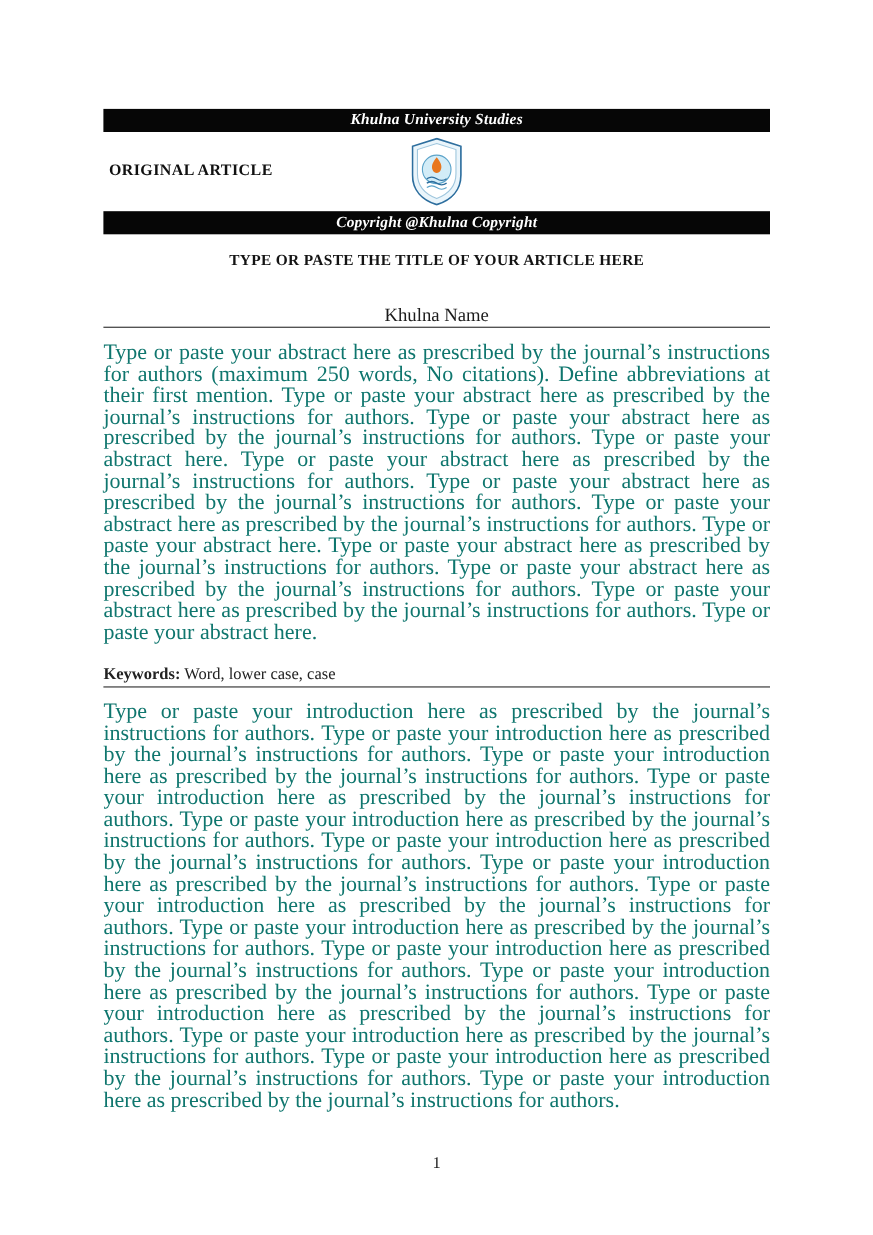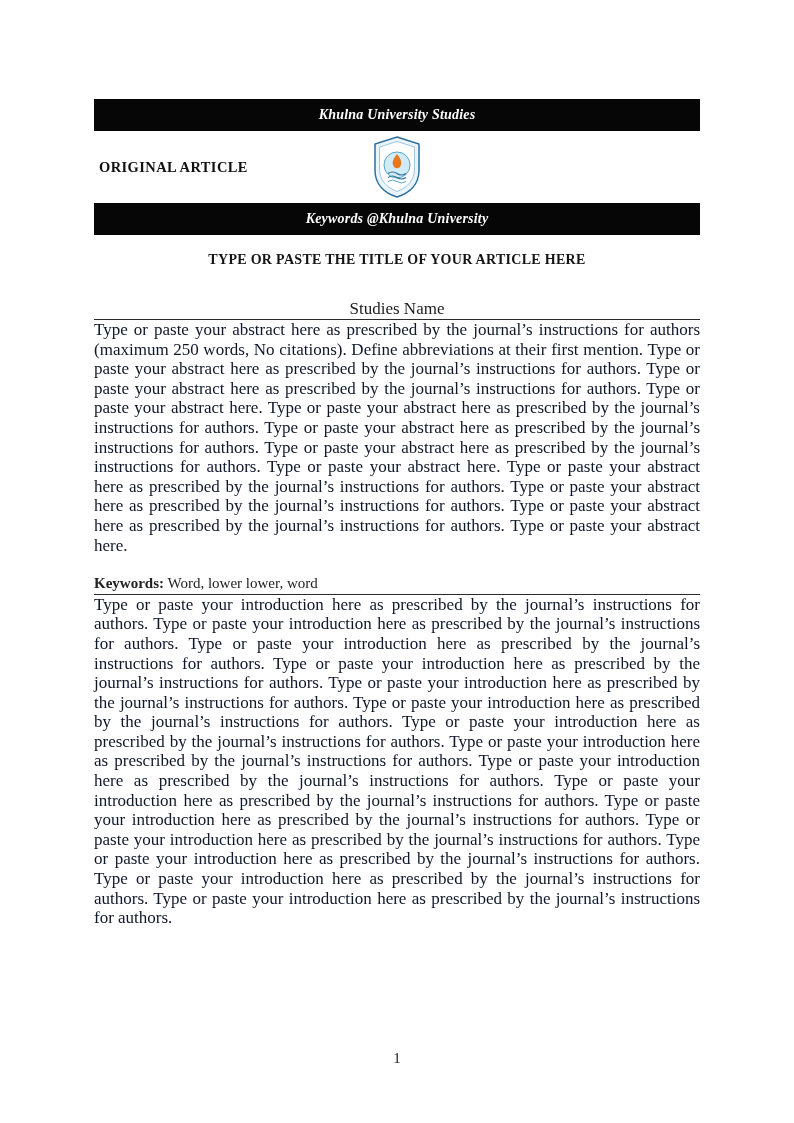--- a/index.html
+++ b/index.html
@@ -17,21 +17,21 @@
     background: #ffffff;
     overflow: hidden;
   }
   .content {
     position: relative;
     margin: 0 94px;
     width: 606px;
   }
   .banner {
     margin-top: 0;
-    height: 32px;
+    height: 21px;
     background: #060606;
     display: flex;
     align-items: center;
     justify-content: center;
   }
   .banner-text {
     color: #ffffff;
     font-style: italic;
     font-weight: bold;
     font-size: 14px;
@@ -83,27 +83,28 @@
   }
   .rule-top { margin-top: 47px; }
   .rule-mid { margin-top: 20px; }
   .section-heading {
     margin-top: 21px;
     font-size: 15.5px;
     font-weight: bold;
     color: #141414;
   }
   .body-text {
-    font-size: 17px;
+    margin-top: 13px;
+    font-size: 20px;
     line-height: 19.6px;
     text-align: justify;
     text-justify: inter-word;
     hyphens: auto;
     -webkit-hyphens: auto;
-    color: #0f172a;
+    color: #0f766e;
   }
   .keywords {
     margin-top: 19px;
     font-size: 15px;
     line-height: 19.6px;
     color: #222;
   }
   .keywords .kw-label { font-weight: bold; text-align: right; }
   .page-number {
     position: absolute;
@@ -134,35 +135,35 @@
           <circle cx="23" cy="29" r="13" fill="#d2ecf7" stroke="#5ba3c9" stroke-width="1"></circle>
           <path d="M23 18 C26.5 22.5 28.5 26 26.5 30 C25.3 33 20.7 33 19.5 30 C17.5 26 19.5 22.5 23 18 Z" fill="#e8771e"></path>
           <path d="M14 37.5 q4.5 -3 9 0 q4.5 3 9 0" stroke="#2d6e9e" stroke-width="1.2" fill="none"></path>
           <path d="M14 41.5 q4.5 -3 9 0 q4.5 3 9 0" stroke="#2d6e9e" stroke-width="1.2" fill="none"></path>
           <path d="M14 45.5 q4.5 -3 9 0 q4.5 3 9 0" stroke="#5ba3c9" stroke-width="1" fill="none"></path>
         </svg>
       </span>
     </div>
 
     <div class="banner copyright-banner">
-      <span class="banner-text">Keywords @Khulna University</span>
+      <span class="banner-text">Copyright @Khulna Copyright</span>
     </div>
 
     <h1 class="article-title">TYPE OR PASTE THE TITLE OF YOUR ARTICLE HERE</h1>
 
-    <div class="author">Studies Name</div>
+    <div class="author">Khulna Name</div>
 
     <hr class="rule rule-top">
 
 
     <p class="body-text">Type or paste your abstract here as prescribed by the journal’s instructions for authors (maximum 250 words, No citations). Define abbreviations at their first mention. Type or paste your abstract here as prescribed by the journal’s instructions for authors. Type or paste your abstract here as prescribed by the journal’s instructions for authors. Type or paste your abstract here. Type or paste your abstract here as prescribed by the journal’s instructions for authors. Type or paste your abstract here as prescribed by the journal’s instructions for authors. Type or paste your abstract here as prescribed by the journal’s instructions for authors. Type or paste your abstract here. Type or paste your abstract here as prescribed by the journal’s instructions for authors. Type or paste your abstract here as prescribed by the journal’s instructions for authors. Type or paste your abstract here as prescribed by the journal’s instructions for authors. Type or paste your abstract here.</p>
 
     <p class="keywords">
       <span class="kw-label">Keywords:</span>
-      <span class="kw-value">Word, lower lower, word</span>
+      <span class="kw-value">Word, lower case, case</span>
     </p>
 
     <hr class="rule rule-mid">
 
 
     <p class="body-text">Type or paste your introduction here as prescribed by the journal’s instructions for authors. Type or paste your introduction here as prescribed by the journal’s instructions for authors. Type or paste your introduction here as prescribed by the journal’s instructions for authors. Type or paste your introduction here as prescribed by the journal’s instructions for authors. Type or paste your introduction here as prescribed by the journal’s instructions for authors. Type or paste your introduction here as prescribed by the journal’s instructions for authors. Type or paste your introduction here as prescribed by the journal’s instructions for authors. Type or paste your introduction here as prescribed by the journal’s instructions for authors. Type or paste your introduction here as prescribed by the journal’s instructions for authors. Type or paste your introduction here as prescribed by the journal’s instructions for authors. Type or paste your introduction here as prescribed by the journal’s instructions for authors. Type or paste your introduction here as prescribed by the journal’s instructions for authors. Type or paste your introduction here as prescribed by the journal’s instructions for authors. Type or paste your introduction here as prescribed by the journal’s instructions for authors. Type or paste your introduction here as prescribed by the journal’s instructions for authors.</p>
 
   </div>
 
   <div class="page-number">1</div>

